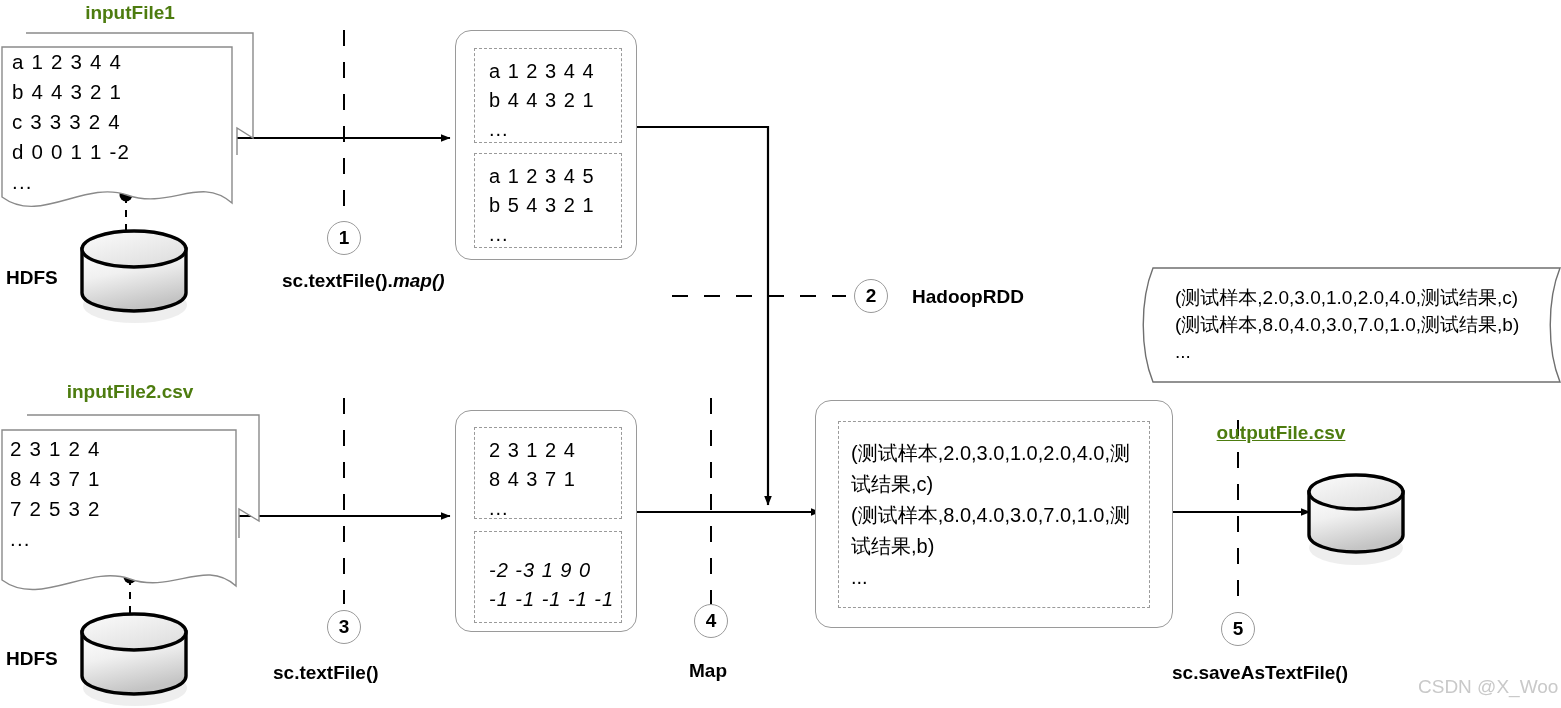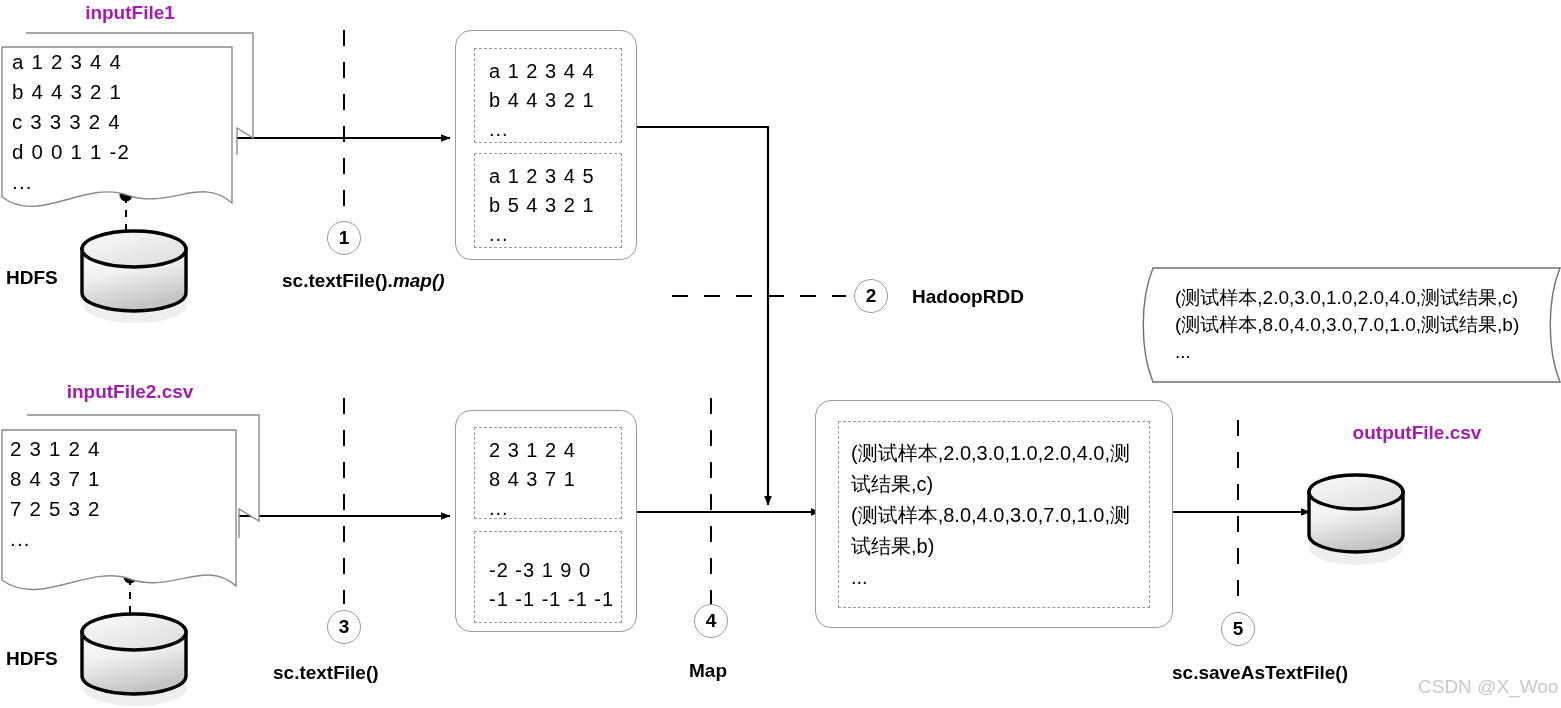--- a/index.html
+++ b/index.html
@@ -22,21 +22,21 @@
     position: absolute;
     left: 0; top: 0;
     width: 1561px;
     height: 708px;
     pointer-events: none;
   }
   .ttl {
     position: absolute;
     font-weight: bold;
     font-size: 19px;
-    color: #a21caf;
+    color: #4d7c0f;
     white-space: nowrap;
     text-align: center;
   }
   
   .doc {
     position: absolute;
   }
   .doc .docsvg { position:absolute; left:0; top:0; }
   .doc .lines {
     position: absolute;
@@ -234,21 +234,21 @@
     </div>
   </div>
 
   <div class="rdd" style="left:455px; top:410px; width:182px; height:222px;">
     <div class="part" style="left:18px; top:16px; width:148px; height:92px;">
       <div class="ptext">2 3 1 2 4
 8 4 3 7 1
 ...</div>
     </div>
     <div class="part" style="left:18px; top:120px; width:148px; height:92px;">
-      <div class="ptext" style="top:24px;">-2 -3 1 9 0
+      <div class="ptext" style="top:24px;font-style:italic;">-2 -3 1 9 0
 -1 -1 -1 -1 -1</div>
     </div>
   </div>
 
   <div class="rdd" style="left:815px; top:400px; width:358px; height:228px;">
     <div class="part" style="left:22px; top:20px; width:312px; height:187px;">
       <div class="ptext cn" style="top:16px; left:12px; width:290px;">(测试样本,2.0,3.0,1.0,2.0,4.0,测试结果,c)
 (测试样本,8.0,4.0,3.0,7.0,1.0,测试结果,b)
 ...</div>
     </div>
@@ -288,17 +288,17 @@
     <span>Map</span>
   </div>
 
   <div class="step" style="left:1221px; top:612px;">
     <span>5</span>
   </div>
   <div class="cap" style="left:1172px; top:662px;">
     <span>sc.saveAsTextFile()</span>
   </div>
 
-  <div class="ttl" style="left:1332px; top:422px; width:170px;">outputFile.csv</div>
+  <div class="ttl" style="left:1196px; top:422px; width:170px;text-decoration:underline;">outputFile.csv</div>
 
   <div class="watermark" style="left:1418px; top:676px;">CSDN @X_Woo</div>
 
 </div>
 
 </body></html>

